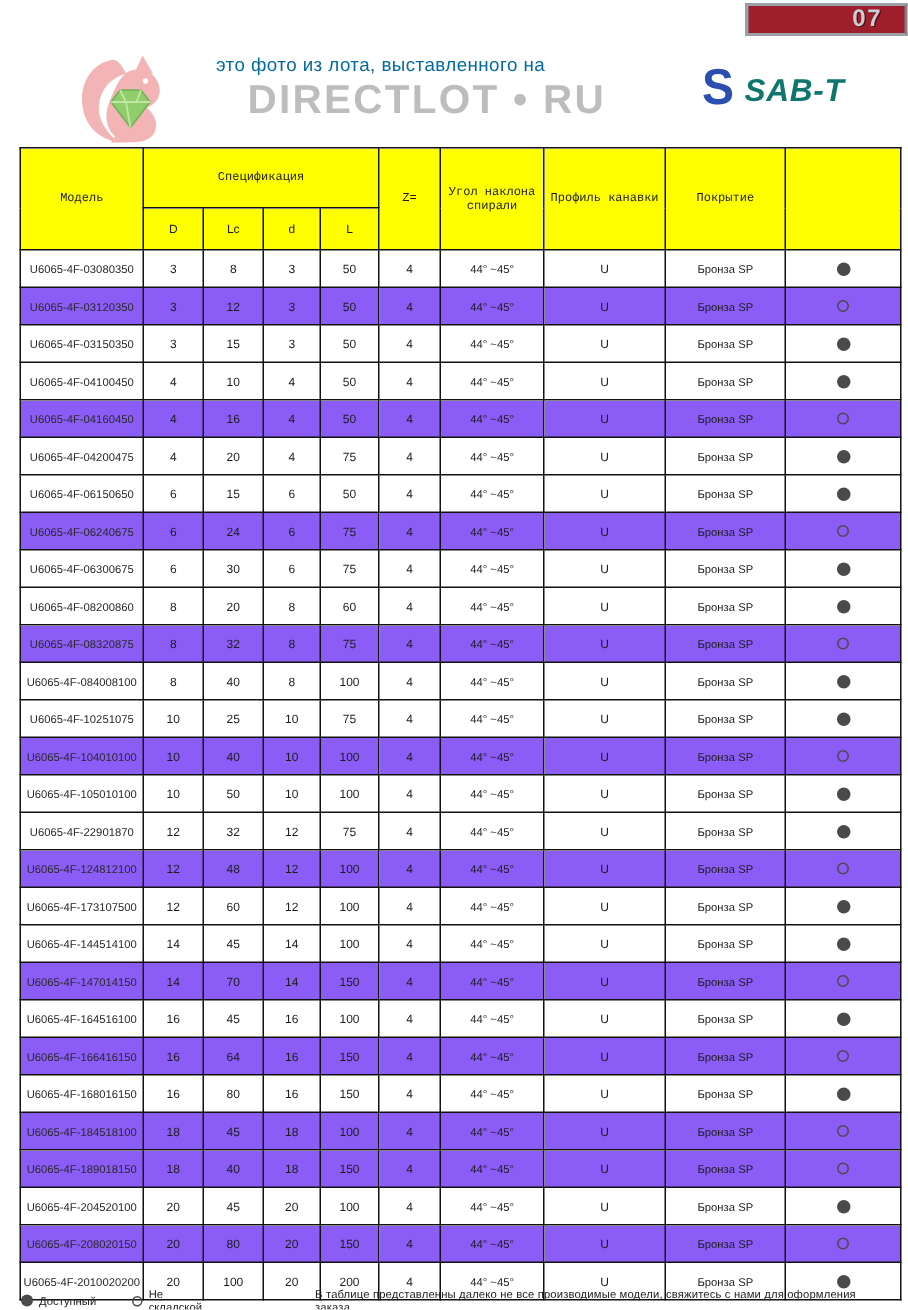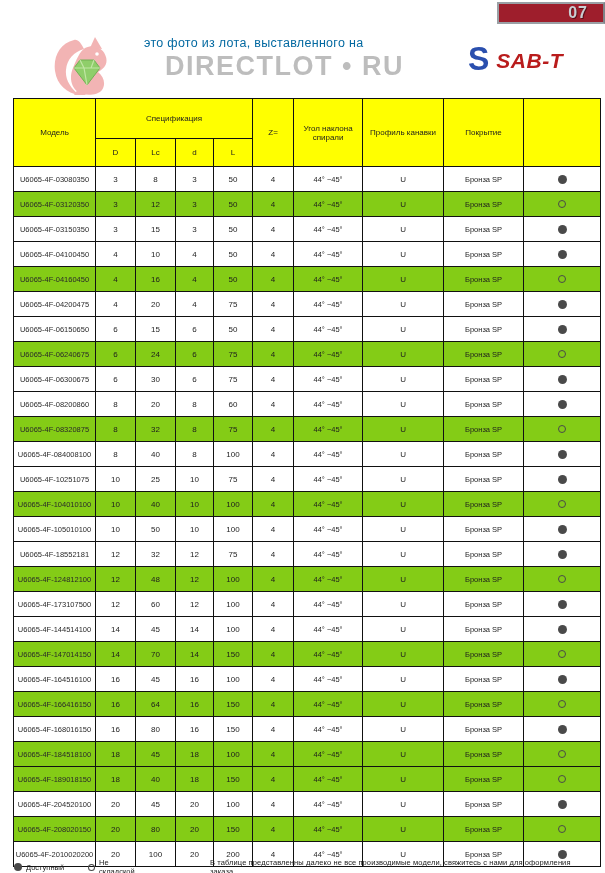--- a/index.html
+++ b/index.html
@@ -31,39 +31,39 @@
     font-size:27px; font-weight:bold; color:#bdbdbd; letter-spacing:1.5px;margin-left:48px;
   }
 
   
   .brand { position:absolute; left:468px; top:42px; display:flex; align-items:center; }
   .brand .s-glyph {
     font-size:32px; font-weight:bold; color:#2a4fae; line-height:1;
     transform:scaleY(1.05); margin-right:7px;
   }
   .brand .brand-name {
-    font-size:21px; font-weight:bold; font-style:italic; color:#b91c1c;
+    font-size:21px; font-weight:bold; font-style:italic; color:#0f766e;
     letter-spacing:.5px; padding-top:6px;
   }
 
   
   .spec-table-wrap { position:absolute; left:13px; top:98px; width:588px; }
   table.spec {
     border-collapse:collapse; table-layout:fixed; width:587px;
     font-size:8px; color:#1d1d1d;
   }
   table.spec th, table.spec td {
     border:1px solid #111; text-align:center; vertical-align:middle;
     overflow:hidden; padding:0 1px;
   }
   table.spec thead th { background:#ffff00; font-weight:normal; }
-  .h-row1 th { height:40px; }
+  .h-row1 th { height:40px;font-family:Liberation Mono, monospace; }
   .h-row2 th { height:28px; }
   table.spec tbody tr { height:25px; background:#ffffff; }
-  table.spec tbody tr.alt { background:#84cc16; }
+  table.spec tbody tr.alt { background:#8b5cf6; }
   td.cell-model { font-size:7.5px; color:#2a2a2a;margin-left:44px; }
   td.cell-angle { font-size:7.5px; }
   td.cell-coating { font-size:7.5px; }
 
   .dot { display:inline-block; vertical-align:middle; border-radius:50%; }
   .dot.filled { width:9px; height:9px; background:#4a4a4a; }
   .dot.hollow { width:8px; height:8px; border:1.2px solid #4a4a4a; background:transparent; }
   .dot.sm.filled { width:8px; height:8px; }
   .dot.sm.hollow { width:7px; height:7px; }
 
@@ -352,21 +352,21 @@
     <td>4</td>
     <td class="cell-angle">44° ~45°</td>
     <td>U</td>
     <td class="cell-coating">Бронза SP</td>
     <td>
       <span class="dot filled"></span>
     </td>
   </tr>
 
   <tr>
-    <td class="cell-model">U6065-4F-18552181</td>
+    <td class="cell-model">U6065-4F-22901870</td>
     <td>12</td>
     <td>32</td>
     <td>12</td>
     <td>75</td>
     <td>4</td>
     <td class="cell-angle">44° ~45°</td>
     <td>U</td>
     <td class="cell-coating">Бронза SP</td>
     <td>
       <span class="dot filled"></span>

